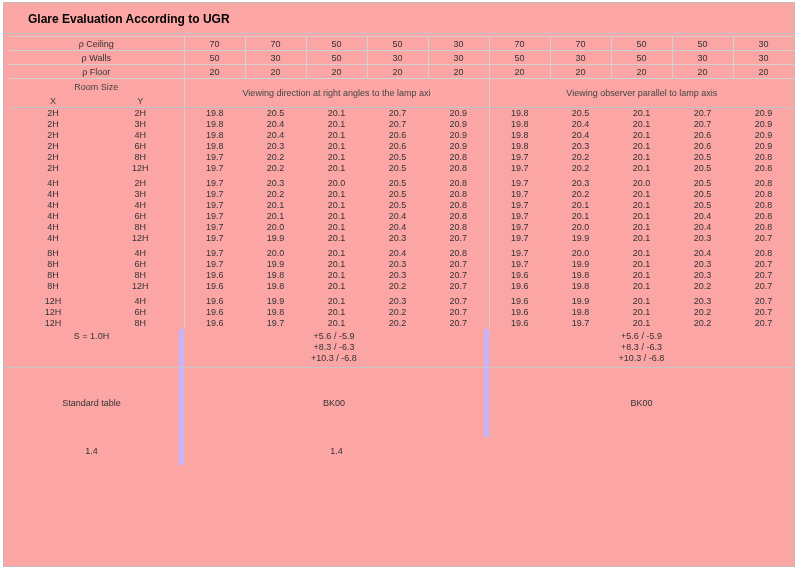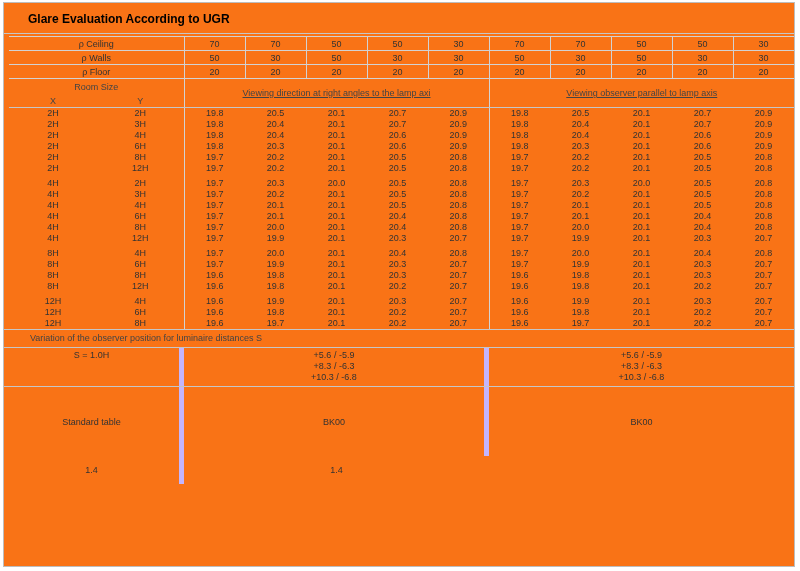--- a/index.html
+++ b/index.html
@@ -1,27 +1,27 @@
 <!DOCTYPE html>
 <html><head>
 <meta charset="utf-8">
 <style>
   html,body{margin:0;padding:0;background:#fff;}
   body{width:800px;height:571px;position:relative;font-family:"Liberation Sans",sans-serif;color:#333;}
-  .page{position:absolute;left:3px;top:2px;width:792px;height:565px;border:1px solid #bdbdbd;background:#f97316;box-sizing:border-box;overflow:hidden;}
+  .page{position:absolute;left:3px;top:2px;width:792px;height:565px;border:1px solid #bdbdbd;background:#fca5a5;box-sizing:border-box;overflow:hidden;}
   .title{font-size:12px;font-weight:bold;color:#000;padding:9px 0 7px 24px;border-bottom:1px solid #c6c6c6;}
   table.main{border-collapse:collapse;table-layout:fixed;width:785px;margin:2px 0 0 5px;font-size:9px;color:#333;}
   table.main td{padding:0;text-align:center;vertical-align:middle;overflow:hidden;white-space:nowrap;}
   td.refl-label{text-align:left;padding-left:12px;white-space:pre;}
   tr.refl-row td{border:1px solid #d2d2d2;height:13px;}
   tr.refl-row td.refl-label{border-left:none;}
   tr.hdrA td{height:15px;font-size:9px;color:#444;border-bottom:none;}
   tr.hdrB td{height:13px;font-size:9px;color:#444;border-bottom:1px solid #c6c6c6;}
   td.vline{border-right:1px solid #d2d2d2 !important;}
-  td.group-hdr{border-bottom:1px solid #c6c6c6 !important;vertical-align:top;padding-top:3px;text-decoration:underline;}
+  td.group-hdr{border-bottom:1px solid #c6c6c6 !important;vertical-align:top;padding-top:3px;}
   tr.ugr-row td{height:11px;line-height:11px;}
   tr.gap-row td{height:4px;line-height:4px;}
   .bottom-grid{display:grid;grid-template-columns:180px 305px 305px;width:790px;box-sizing:border-box;font-size:9px;color:#333;}
   .var-label{border-top:1px solid #c6c6c6;border-bottom:1px solid #c6c6c6;font-size:9px;color:#444;padding:3px 0 4px 26px;}
   .sblock{border-bottom:1px solid #c6c6c6;}
   .sblock .cell{padding:2px 0 3px 0;text-align:center;line-height:11px;}
   .cell.vsep{border-right:5px solid #c4b5fd;}
   .std-row .cell{height:69px;display:flex;align-items:center;justify-content:center;}
   .cor-row .cell{height:28px;display:flex;align-items:center;justify-content:center;}
   .footer{border-top:1px solid #c6c6c6;font-size:9px;color:#444;padding:4px 0 0 6px;white-space:pre;}
@@ -378,21 +378,20 @@
           <td class="vline">20.7</td>
           <td>19.6</td>
           <td>19.7</td>
           <td>20.1</td>
           <td>20.2</td>
           <td>20.7</td>
         </tr>
       </tbody>
   </table>
 
-  <div class="var-label">Variation of the observer position for luminaire distances S</div>
 
   <div class="bottom-grid sblock">
     <div class="cell vsep">
       <div>S = 1.0H</div>
     </div>
     <div class="cell vsep">
       <div>+5.6 / -5.9</div>
       <div>+8.3 / -6.3</div>
       <div>+10.3 / -6.8</div>
     </div>

